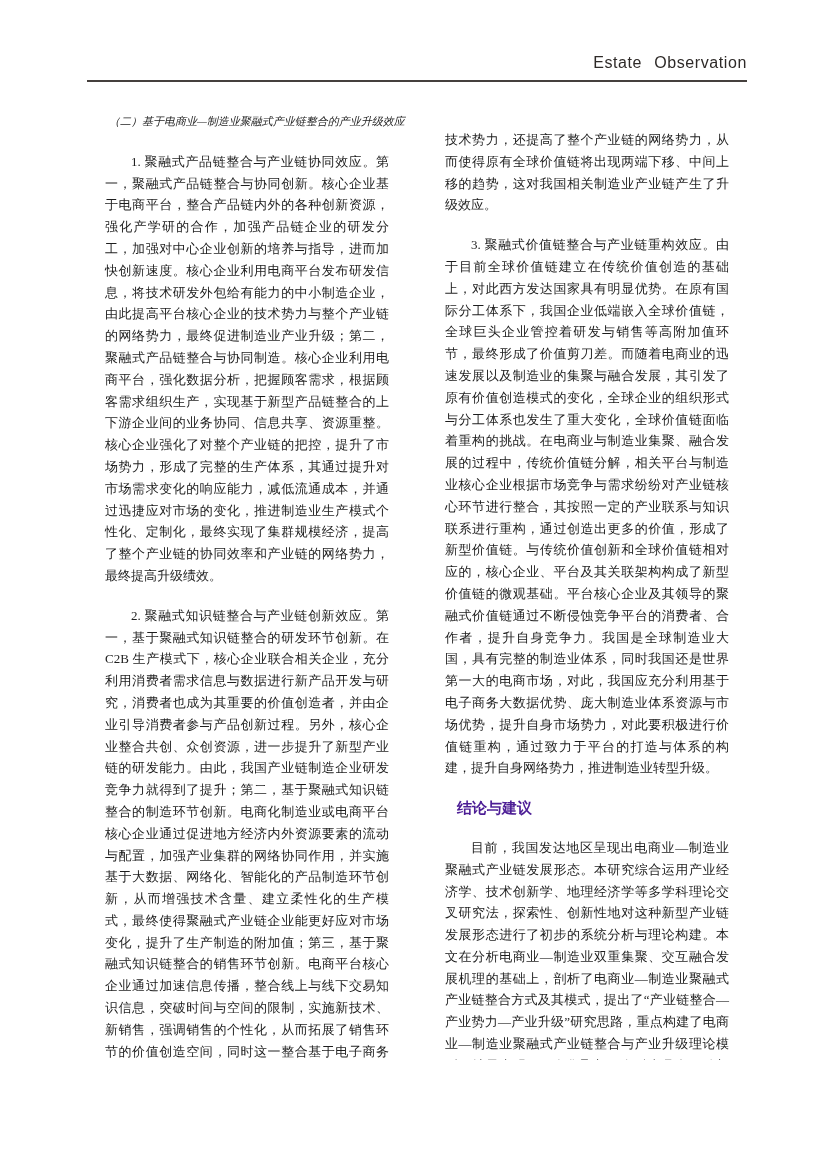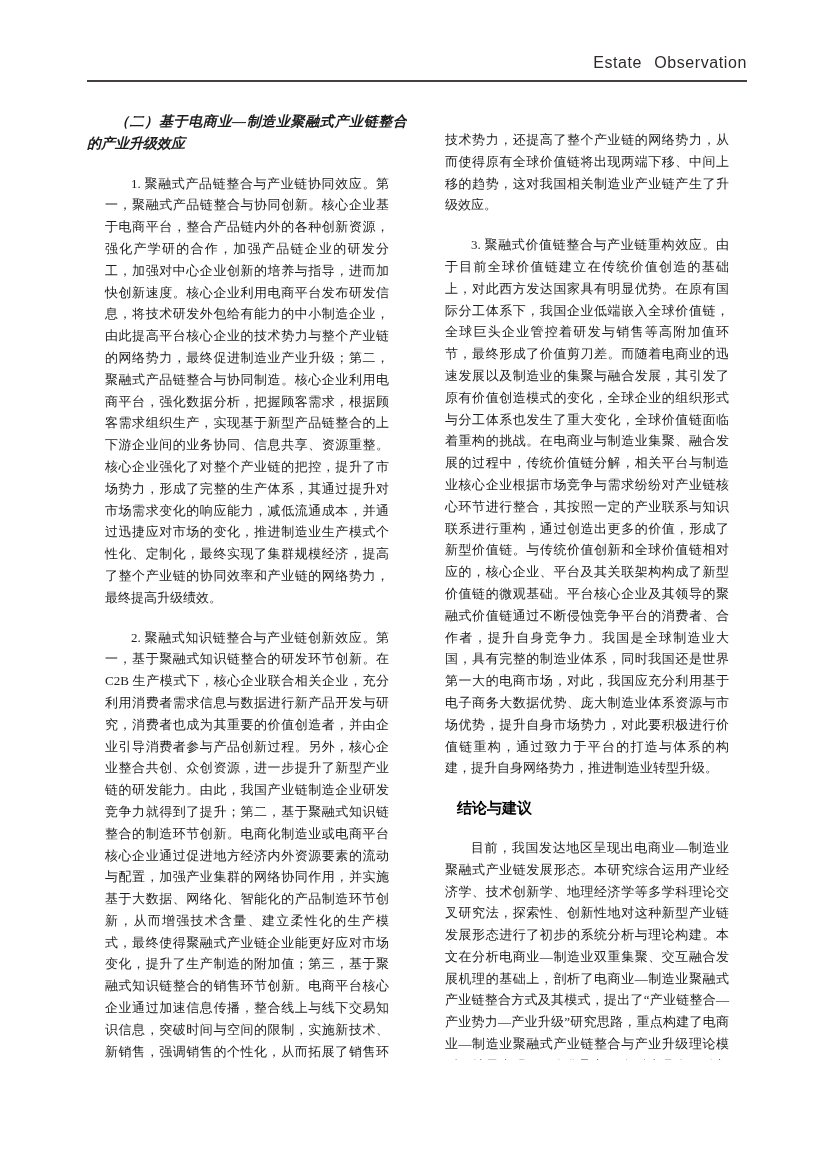--- a/index.html
+++ b/index.html
@@ -44,33 +44,33 @@
     overflow: hidden;
     font-size: 13px;
     line-height: 21.8px;
     text-align: justify;
   }
   .col p { margin: 18px; text-indent: 2em; }
   .col p.no-indent { text-indent: 0; }
   .heading-kai {
     margin: 0;
     font-style: italic;
-    font-weight: 700;
-    font-size: 14px;
+    font-weight: 400;
+    font-size: 11px;
     text-indent: 2em;
     line-height: 21.8px;
   }
   .heading-hei {
     margin: 13px 0 9px 0;
     font-family: "Liberation Sans", sans-serif;
     font-weight: 700;
     font-size: 15px;
     text-indent: 2em;
     text-align: left;
-    color: #000000;
+    color: #4c1d95;
   }
   .footer {
     position: absolute;
     right: 80px;
     top: 1104px;
     display: flex;
     align-items: baseline;
     gap: 10px;
   }
   .footer-journal {

